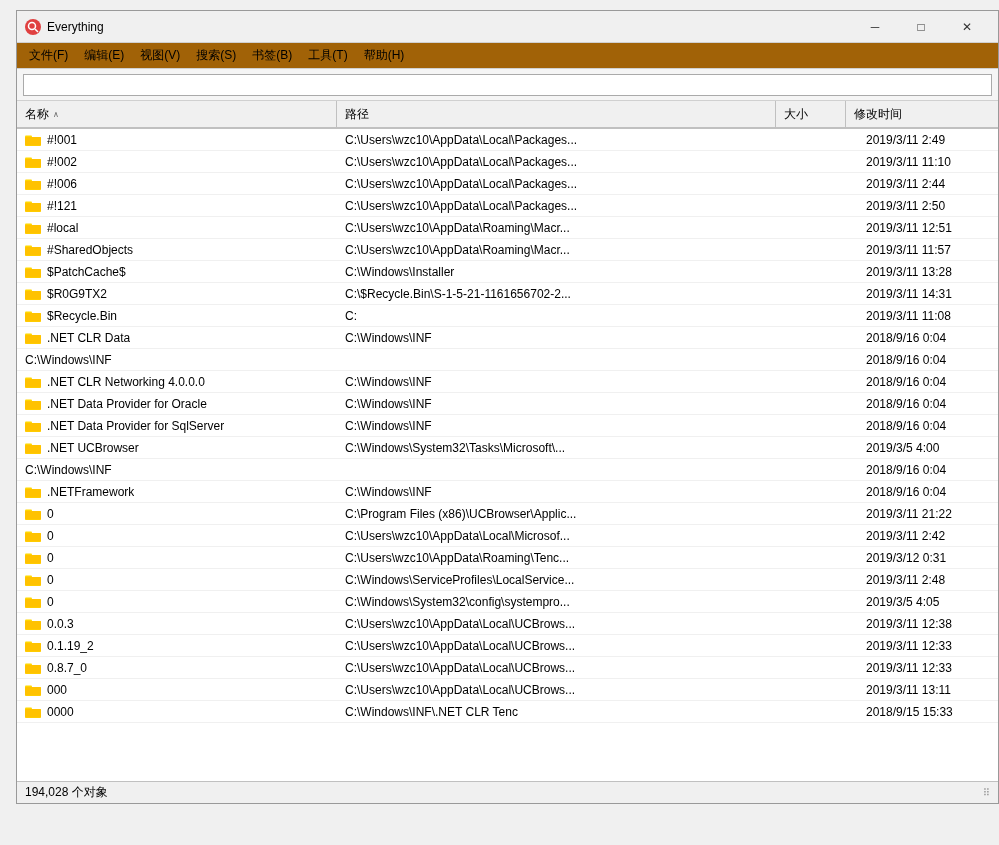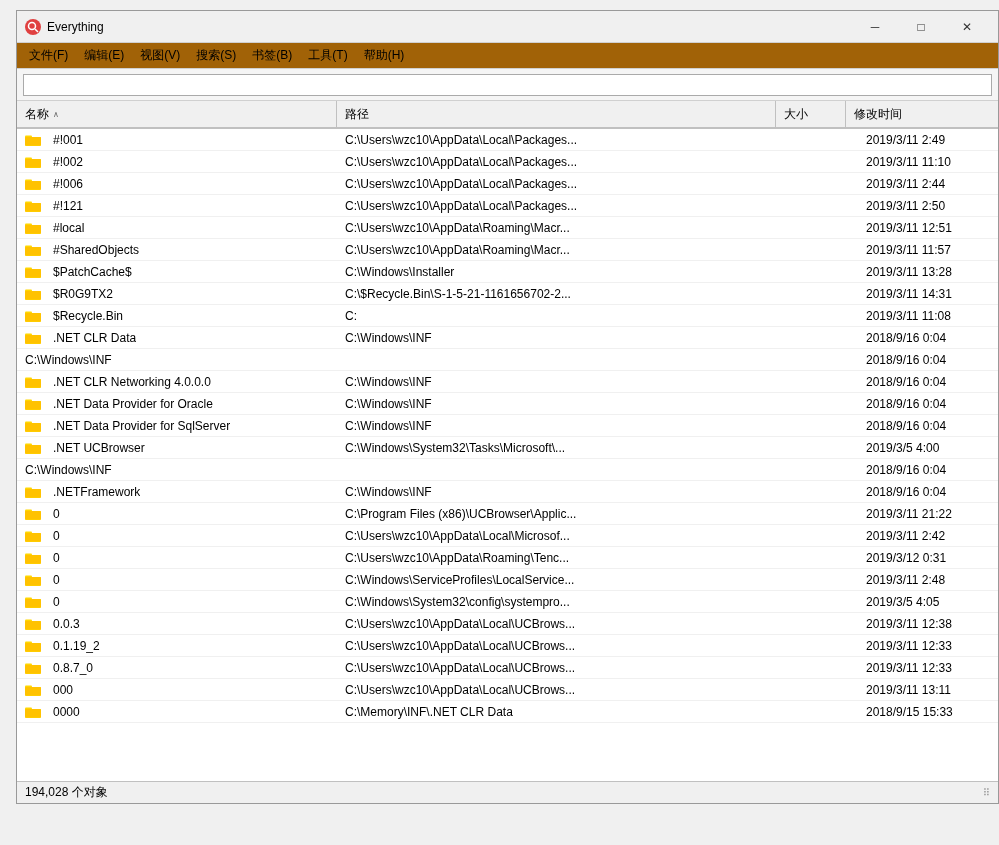--- a/index.html
+++ b/index.html
@@ -179,21 +179,21 @@
       border-bottom: 1px solid #f0f0f0;
     }
     .cell-name {
       width: 320px;
       min-width: 320px;
       padding: 0 8px;
       font-size: 12px;
       color: #000;
       display: flex;
       align-items: center;
-      gap: 12px;
+      gap: 6px;
       overflow: hidden;
       white-space: nowrap;
       text-overflow: ellipsis;
     }
     .cell-path {
       flex: 1;
       padding: 0 8px;
       font-size: 12px;
       color: #000;
       overflow: hidden;
@@ -627,21 +627,21 @@
     </div>
         <div class="table-row">
       <div class="cell-name">
         <span class="folder-icon"><svg viewBox="0 0 16 12" xmlns="http://www.w3.org/2000/svg">
       <rect x="0" y="3" width="16" height="9" rx="1" fill="#FFD700"></rect>
       <rect x="0" y="1.5" width="7" height="3" rx="1" fill="#FFD700"></rect>
       <rect x="0" y="3" width="16" height="8.5" rx="1" fill="#FFC200"></rect>
     </svg></span>
         <span style="overflow:hidden;text-overflow:ellipsis;white-space:nowrap;">0000</span>
       </div>
-      <div class="cell-path">C:\Memory\INF\.NET CLR Data</div>
+      <div class="cell-path">C:\Windows\INF\.NET CLR Tenc</div>
       <div class="cell-size"></div>
       <div class="cell-modified">2018/9/15 15:33</div>
     </div>
       </div>
   </div>
 
   <div class="status-bar">
     <span>194,028 个对象</span>
     <span style="color:#999; font-size:10px;">⠿</span>
   </div>

